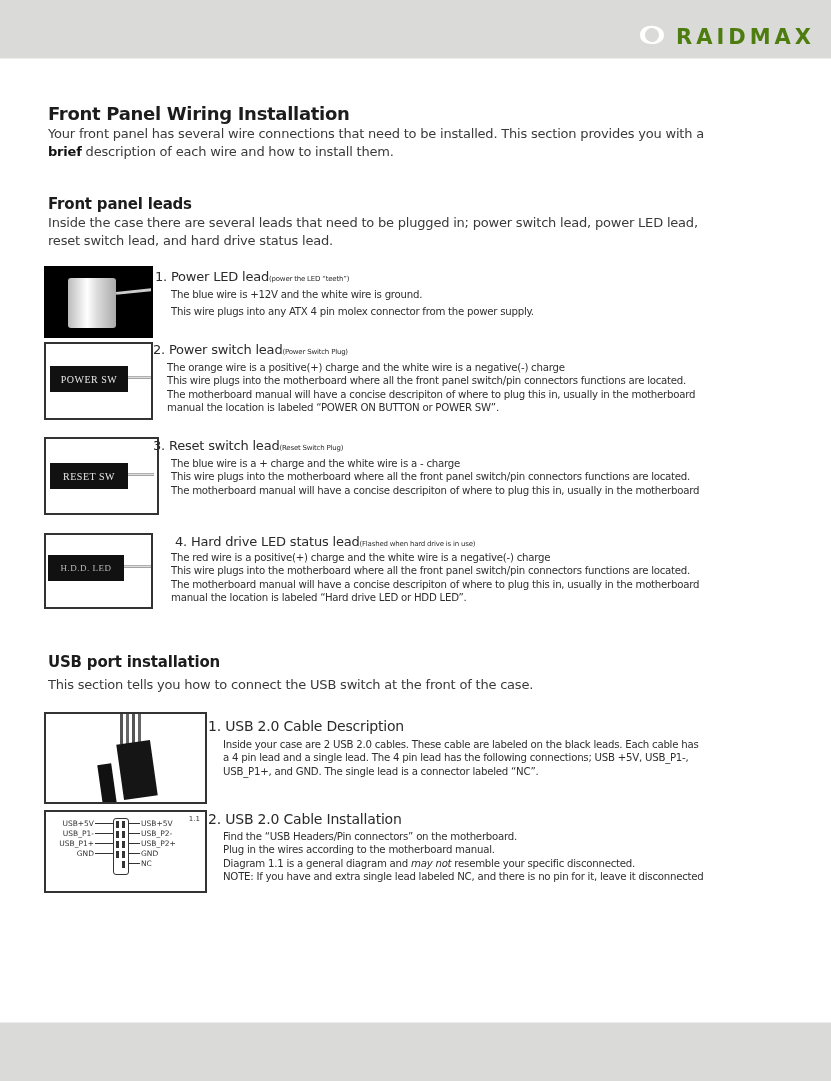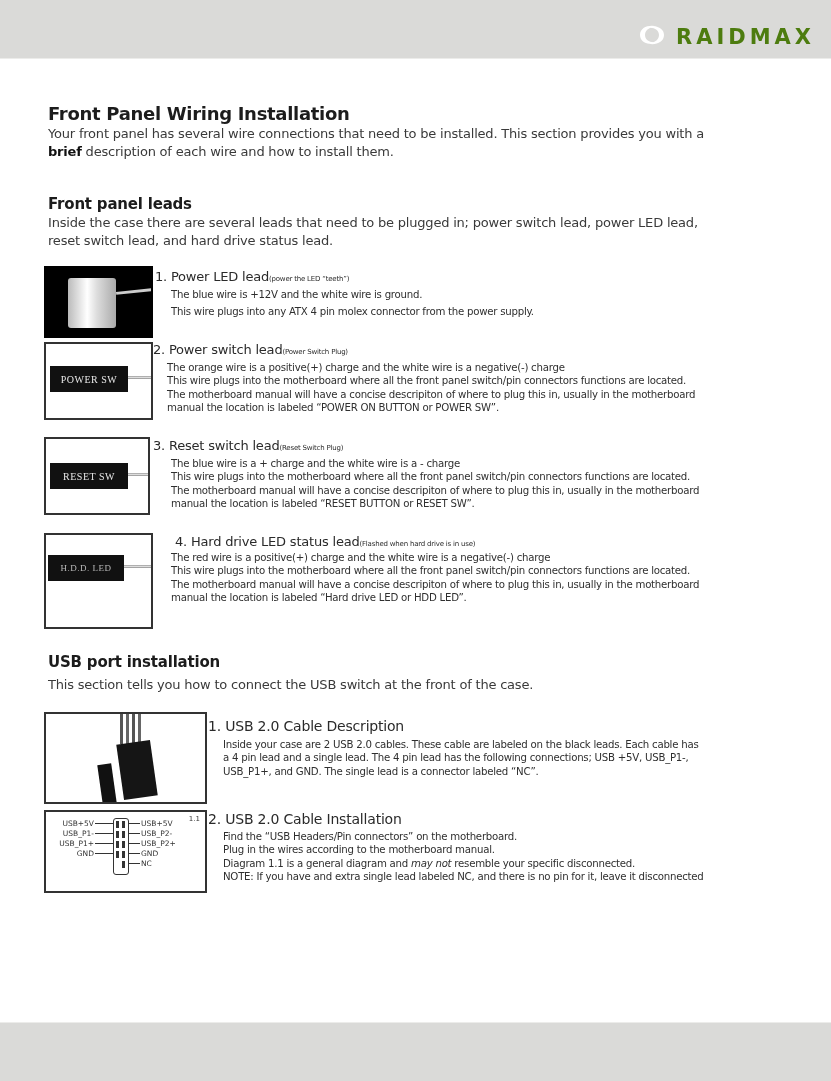--- a/index.html
+++ b/index.html
@@ -62,33 +62,32 @@
   <div class="wire" style="left:82px;top:32px;width:26px;"></div>
 </div>
 <div class="abs item-title" style="left:153px;top:342px;"><span>2. Power switch lead</span><small>(Power Switch Plug)</small></div>
 <div class="abs item-body" style="left:167px;top:361px;">
   <div>The orange wire is a positive(+) charge and the white wire is a negative(-) charge</div>
   <div>This wire plugs into the motherboard where all the front panel switch/pin connectors functions are located.</div>
   <div>The motherboard manual will have a concise descripiton of where to plug this in, usually in the motherboard</div>
   <div>manual the location is labeled “POWER ON BUTTON or POWER SW”.</div>
 </div>
 
-<div class="img-box" style="left:44px;top:437px;width:106px;height:78px;">
+<div class="img-box" style="left:44px;top:437px;width:115px;height:78px;">
   <div class="plug" style="left:4px;top:24px;width:78px;height:26px;">RESET SW</div>
   <div class="wire" style="left:82px;top:34px;width:26px;"></div>
 </div>
 <div class="abs item-title" style="left:153px;top:438px;"><span>3. Reset switch lead</span><small>(Reset Switch Plug)</small></div>
 <div class="abs item-body" style="left:171px;top:457px;">
   <div>The blue wire is a + charge and the white wire is a - charge</div>
   <div>This wire plugs into the motherboard where all the front panel switch/pin connectors functions are located.</div>
   <div>The motherboard manual will have a concise descripiton of where to plug this in, usually in the motherboard</div>
-  <div>manual the location is labeled “RESET BUTTON or RESET SW”.</div>
 </div>
 
-<div class="img-box" style="left:44px;top:533px;width:109px;height:96px;">
+<div class="img-box" style="left:44px;top:533px;width:109px;height:76px;">
   <div class="plug" style="left:2px;top:20px;width:76px;height:26px;font-size:9px;color:#bbb;">H.D.D. LED</div>
   <div class="wire" style="left:78px;top:30px;width:30px;"></div>
 </div>
 <div class="abs item-title" style="left:151px;top:534px;margin-left:24px;"><span>4. Hard drive LED status lead</span><small>(Flashed when hard drive is in use)</small></div>
 <div class="abs item-body" style="left:171px;top:551px;">
   <div>The red wire is a positive(+) charge and the white wire is a negative(-) charge</div>
   <div>This wire plugs into the motherboard where all the front panel switch/pin connectors functions are located.</div>
   <div>The motherboard manual will have a concise descripiton of where to plug this in, usually in the motherboard</div>
   <div>manual the location is labeled “Hard drive LED or HDD LED”.</div>
 </div>

